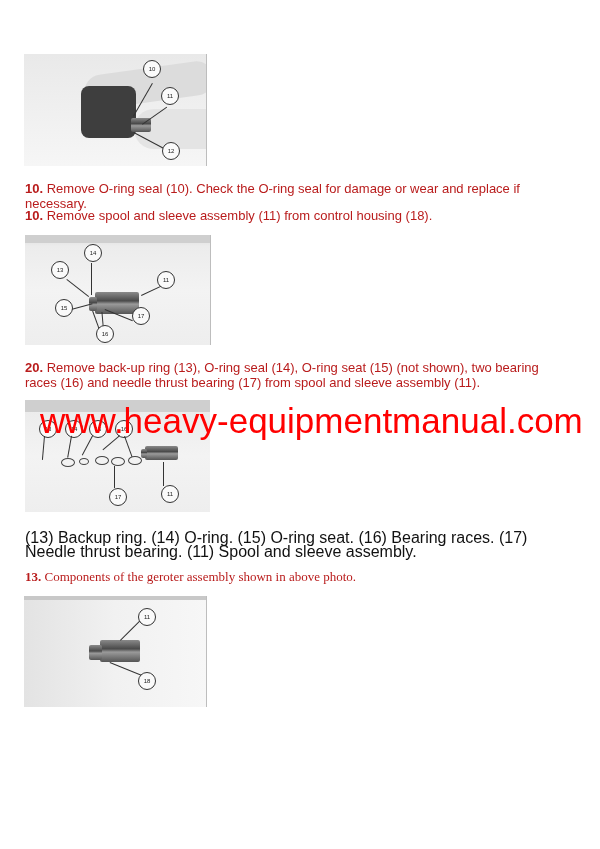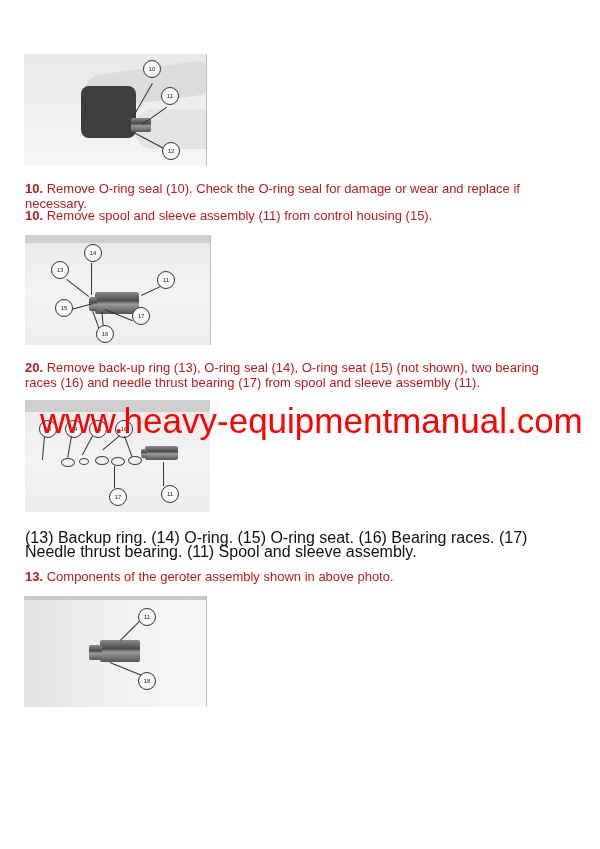--- a/index.html
+++ b/index.html
@@ -100,21 +100,21 @@
   <div class="callout" style="left:119px; top:6px;">10</div>
   <div class="callout" style="left:137px; top:33px;">11</div>
   <div class="callout" style="left:138px; top:88px;">12</div>
 </div>
 
 <div class="step" style="top:181px;">
   <b>10.</b><span> Remove O-ring seal (10). Check the O-ring seal for damage or wear and replace if necessary.</span>
 </div>
 
 <div class="step" style="top:208px;">
-  <b>10.</b><span> Remove spool and sleeve assembly (11) from control housing (15).</span>
+  <b>10.</b><span> Remove spool and sleeve assembly (11) from control housing (18).</span>
 </div>
 
 <div class="photo" style="left:25px; top:235px; width:185px; height:110px;">
   <div class="topband"></div>
   <div class="spool" style="left:70px; top:57px; width:44px; height:22px;"></div>
   <div class="spool" style="left:64px; top:62px; width:8px; height:14px;"></div>
   <div class="leader" style="left:67px; top:28px; width:32px; transform:rotate(90deg);"></div>
   <div class="leader" style="left:42px; top:44px; width:28px; transform:rotate(38deg);"></div>
   <div class="leader" style="left:116px; top:60px; width:28px; transform:rotate(-25deg);"></div>
   <div class="leader" style="left:46px; top:74px; width:22px; transform:rotate(-15deg);"></div>
@@ -154,21 +154,21 @@
   <div class="leader" style="left:90px; top:66px; width:22px; transform:rotate(90deg);"></div>
   <div class="leader" style="left:139px; top:62px; width:24px; transform:rotate(90deg);"></div>
   <div class="callout" style="left:84px; top:88px;">17</div>
   <div class="callout" style="left:136px; top:85px;">11</div>
 </div>
 
 <div class="watermark">www.heavy-equipmentmanual.com</div>
 
 <div class="caption" style="top:531px;">(13) Backup ring. (14) O-ring. (15) O-ring seat. (16) Bearing races. (17) Needle thrust bearing. (11) Spool and sleeve assembly.</div>
 
-<div class="step" style="top:569px;">
+<div class="step" style="top:569px;font-family:Liberation Serif, serif;">
   <b>13.</b><span> Components of the geroter assembly shown in above photo.</span>
 </div>
 
 <div class="photo" style="left:24px; top:596px; width:182px; height:111px; background:linear-gradient(90deg,#e3e3e3,#f1f1f1 50%,#f7f7f7);">
   <div class="topband" style="height:4px; background:#c8c8c8;"></div>
   <div class="spool" style="left:76px; top:44px; width:40px; height:22px;"></div>
   <div class="spool" style="left:65px; top:49px; width:13px; height:15px;"></div>
   <div class="leader" style="left:96px; top:44px; width:28px; transform:rotate(-45deg);"></div>
   <div class="leader" style="left:86px; top:66px; width:38px; transform:rotate(22deg);"></div>
   <div class="callout" style="left:114px; top:12px;">11</div>

